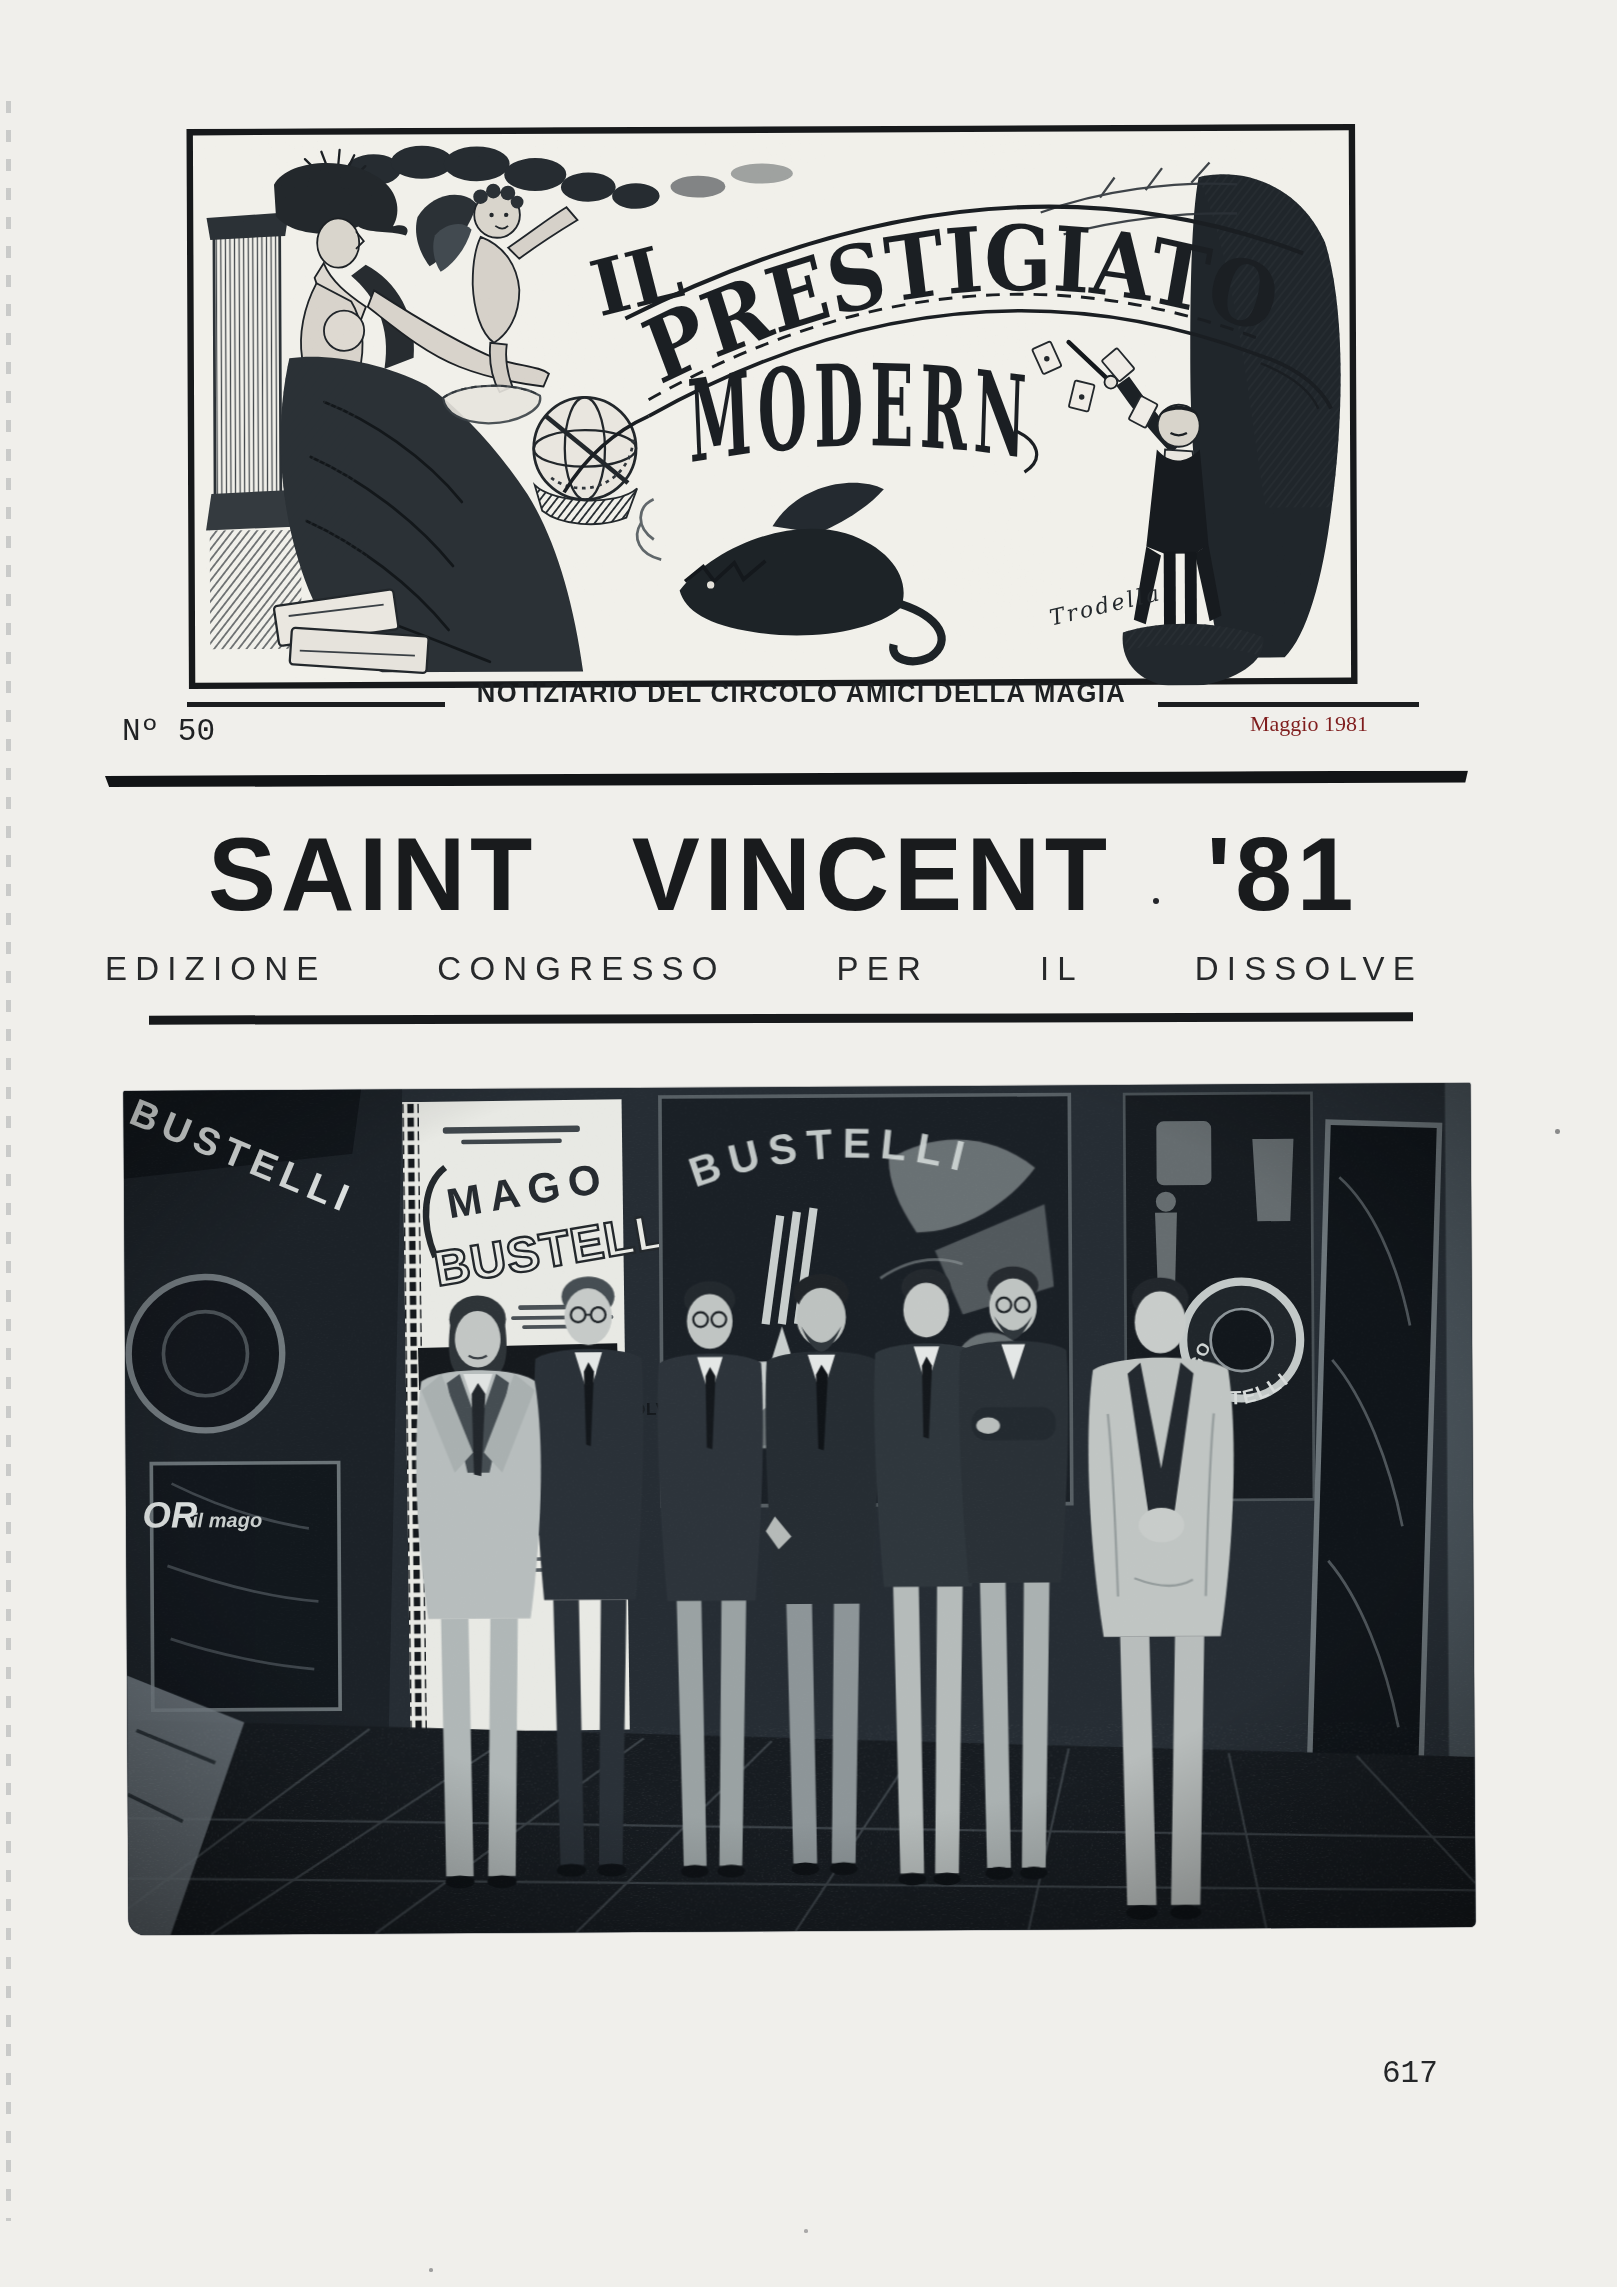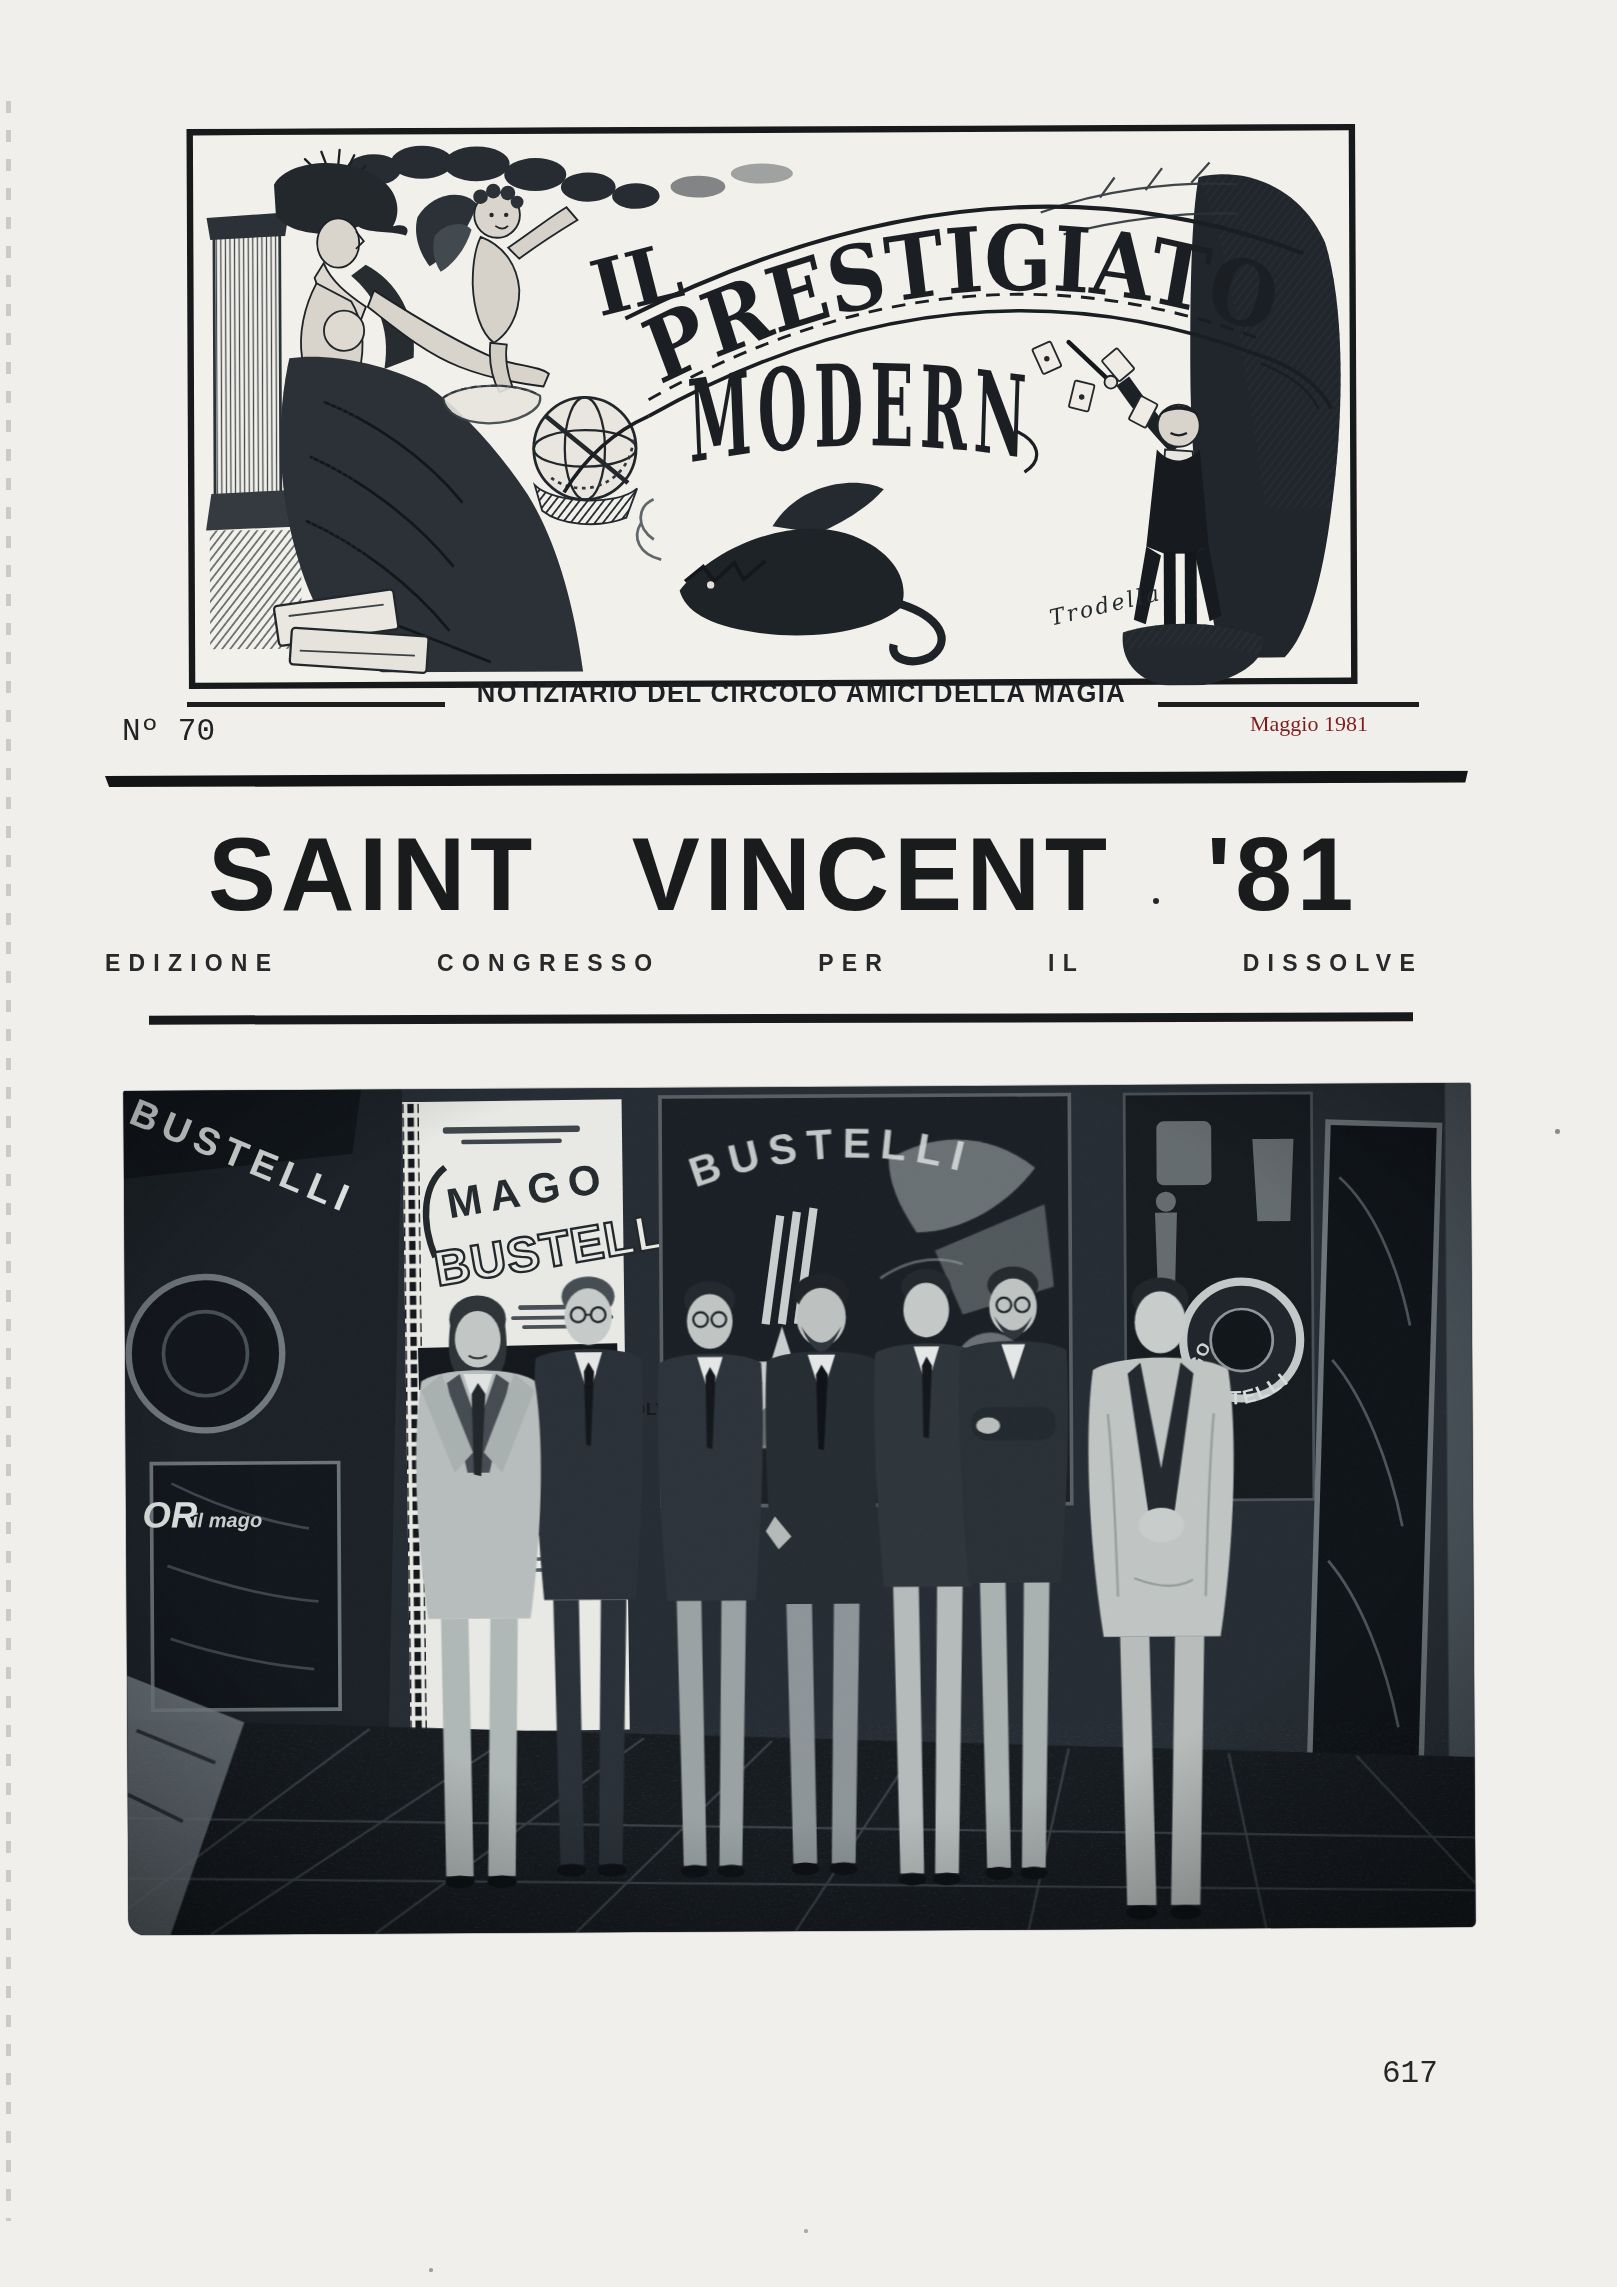--- a/index.html
+++ b/index.html
@@ -19,21 +19,21 @@
   .issue-number{position:absolute;left:122px;top:714px;font-family:"Liberation Mono",monospace;
       font-size:31px;color:#202224;}
   .issue-date{position:absolute;right:249px;top:711px;font-family:Liberation Serif, serif;
       font-size:22px;color:#7f1d1d;}
   .thick-rule{position:absolute;left:105px;top:772px;width:1363px;height:13.7px;background:#121416;
       transform:rotate(-.12deg);clip-path:polygon(0 18%,100% 0,99.8% 88%,.3% 100%);}
   .title{position:absolute;left:208px;top:816px;width:1150px;margin:0;display:flex;
       justify-content:space-between;font-size:102px;font-weight:700;letter-spacing:4.6px;
       color:#191b1d;transform:scaleY(1.02);}
   .subtitle{position:absolute;left:105px;top:950px;width:1318px;display:flex;
-      justify-content:space-between;font-size:23px;font-weight:700;letter-spacing:8.2px;color:#27292b;}
+      justify-content:space-between;font-size:33px;font-weight:400;letter-spacing:8.2px;color:#27292b;}
   .subtitle-rule{position:absolute;left:149px;top:1014px;width:1264px;height:9.1px;background:#17191b;
       transform:rotate(-.15deg);}
   .photo{position:absolute;left:126px;top:1087px;width:1347px;height:844px;margin:0;
       background:#232a31;transform:rotate(-.35deg);border-radius:1.8px 1.8px 5.5px 16.4px;overflow:hidden;
       box-shadow:0 0 0 0.9px rgba(40,45,50,.25);}
   .photo svg{display:block;width:100%;height:100%;}
   .caption{position:absolute;left:102px;top:1972px;font-family:"Liberation Mono",monospace;
       font-size:33px;letter-spacing:0.9px;color:#212325;white-space:nowrap;}
   .page-number{position:absolute;left:1382px;top:2056px;font-family:"Liberation Mono",monospace;
       font-size:31px;color:#242628;}
@@ -219,21 +219,21 @@
 
       <rect x="8" y="8" width="1264" height="598" filter="url(#grainD)" opacity=".10"></rect>
     </svg>
   </div>
 
   <div class="tagline-row">
     <span class="tagline-rule l"></span>
     <span class="tagline-text">NOTIZIARIO DEL CIRCOLO AMICI DELLA MAGIA</span>
     <span class="tagline-rule r"></span>
   </div>
-  <div class="issue-number">Nº 70</div>
+  <div class="issue-number">Nº 50</div>
   <div class="issue-date">Maggio 1981</div>
 
   <div class="thick-rule"></div>
 
   <h1 class="title">
     <span>SAINT</span>
     <span>VINCENT</span>
     <span>'81</span>
   </h1>
   <div class="speck" style="left:1153px;top:898px;width:6.4px;height:6.4px;"></div>

